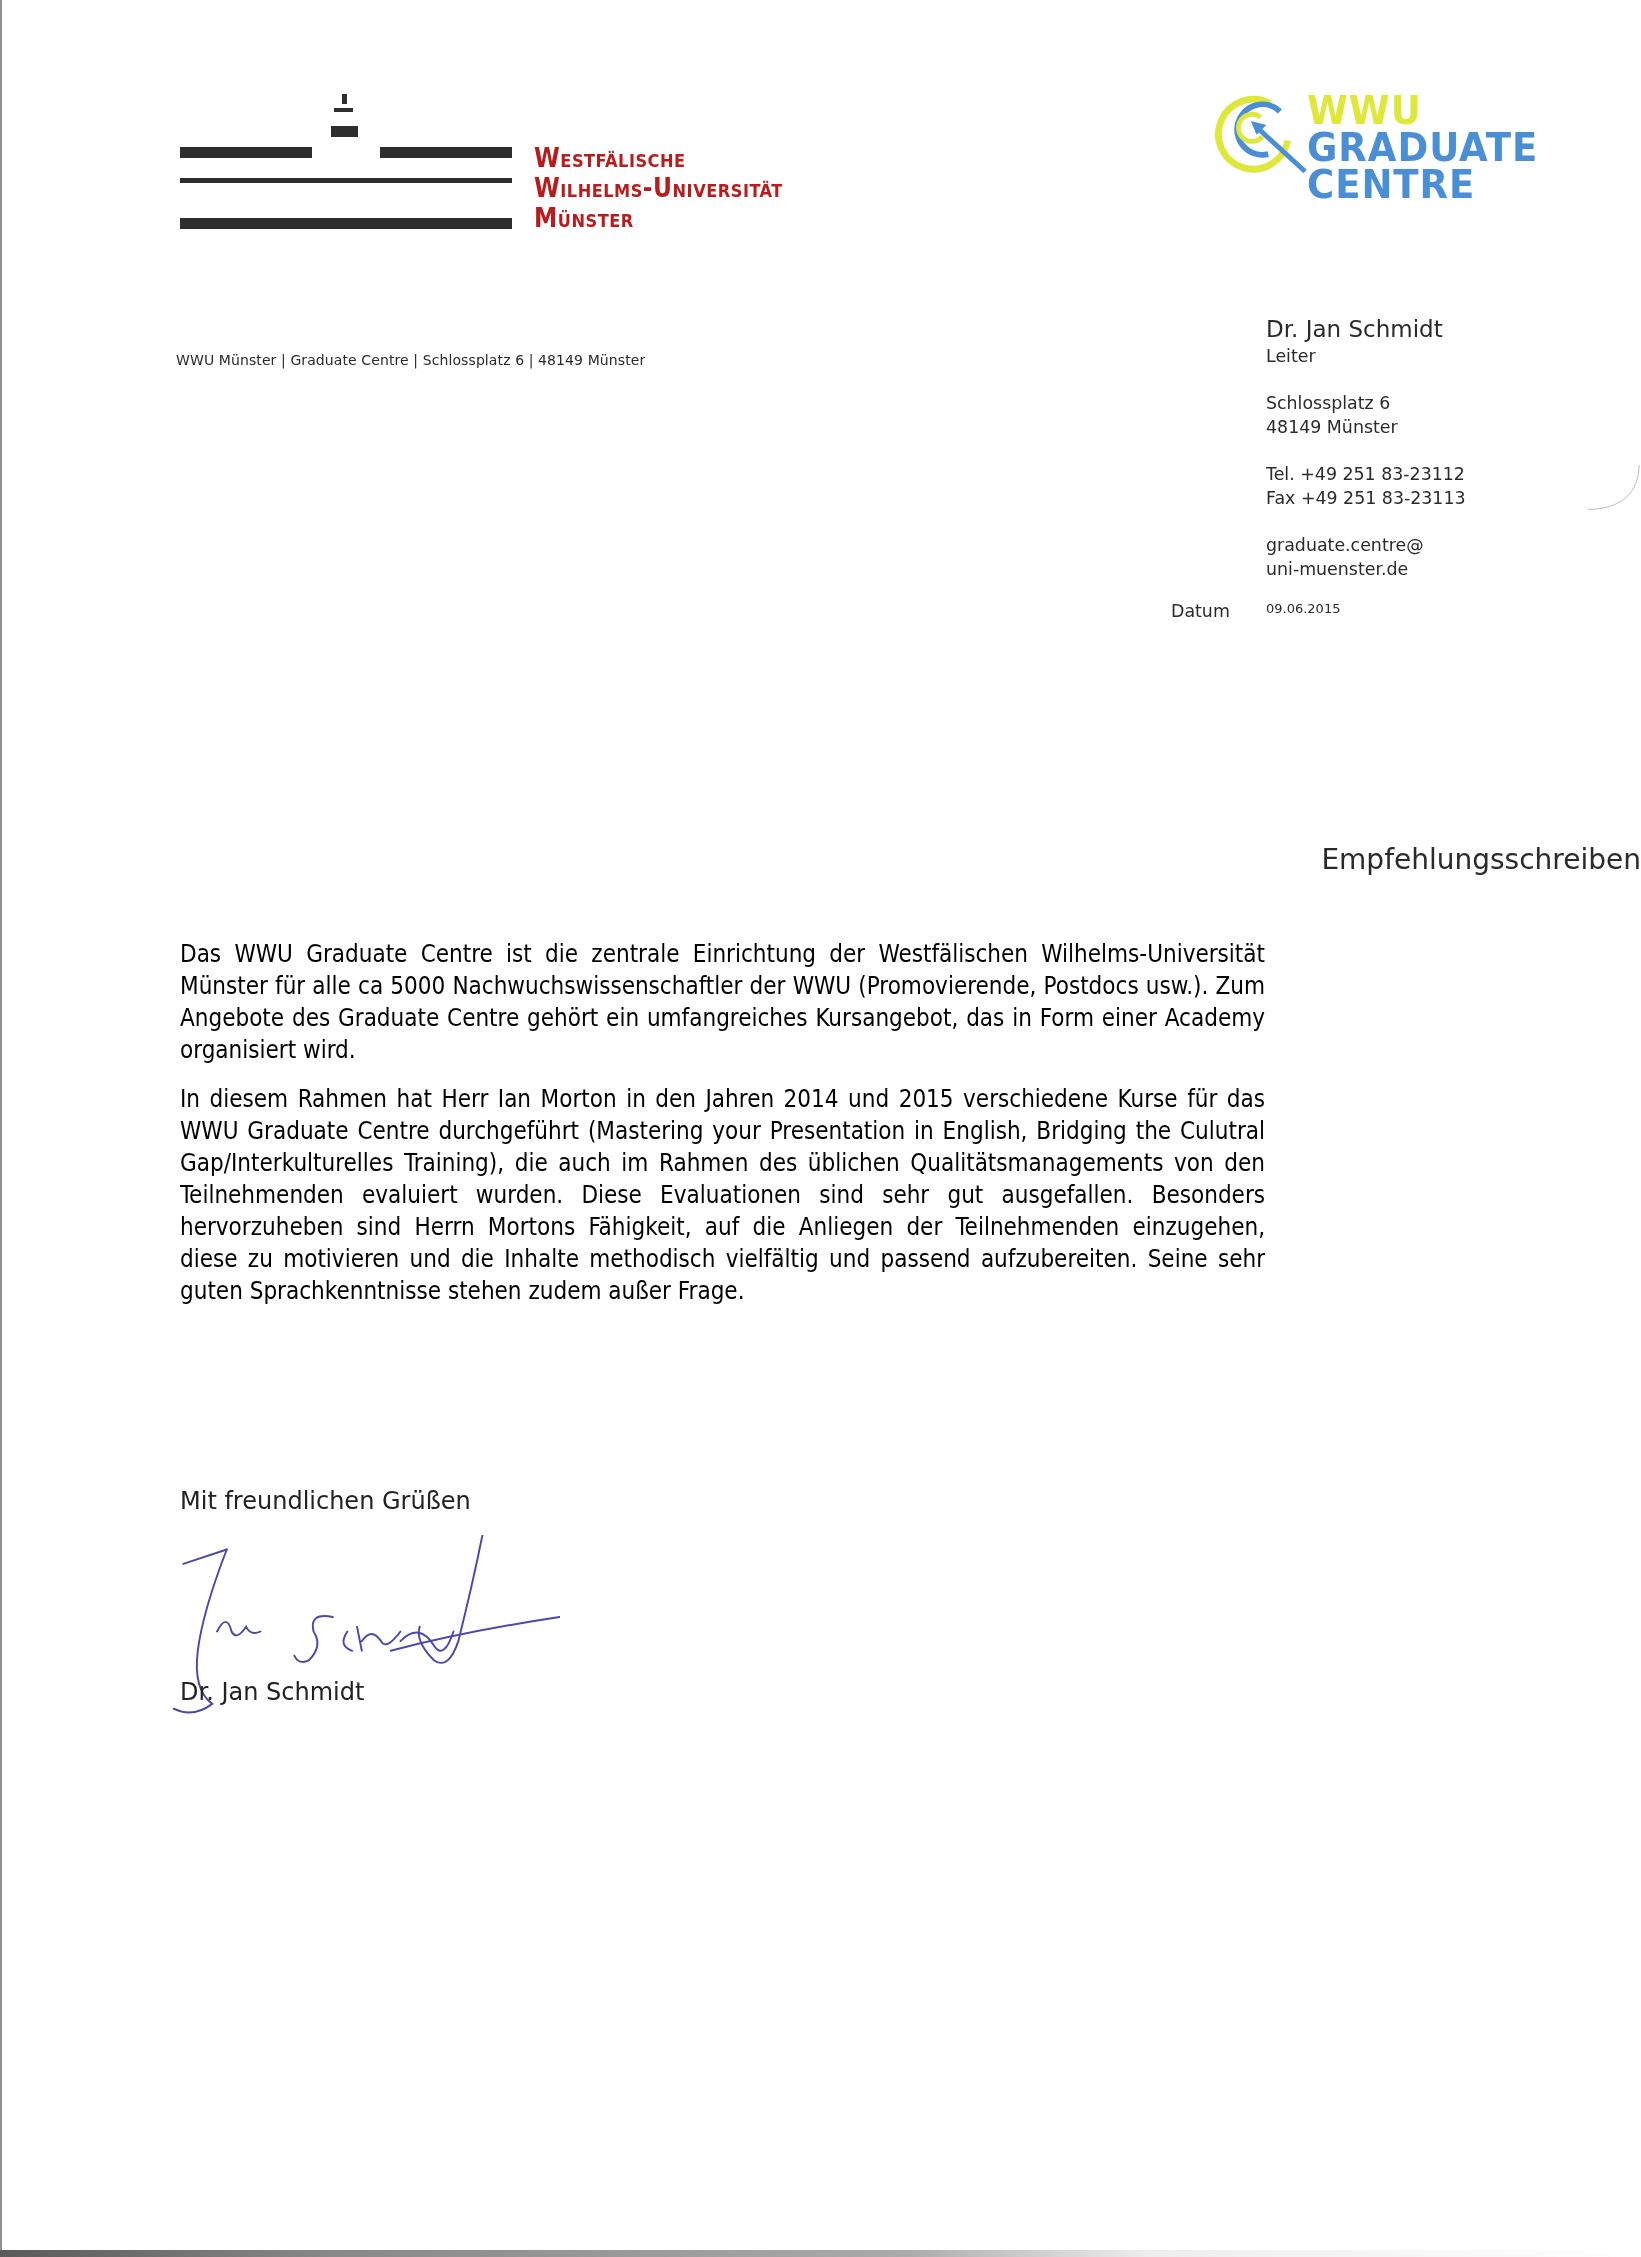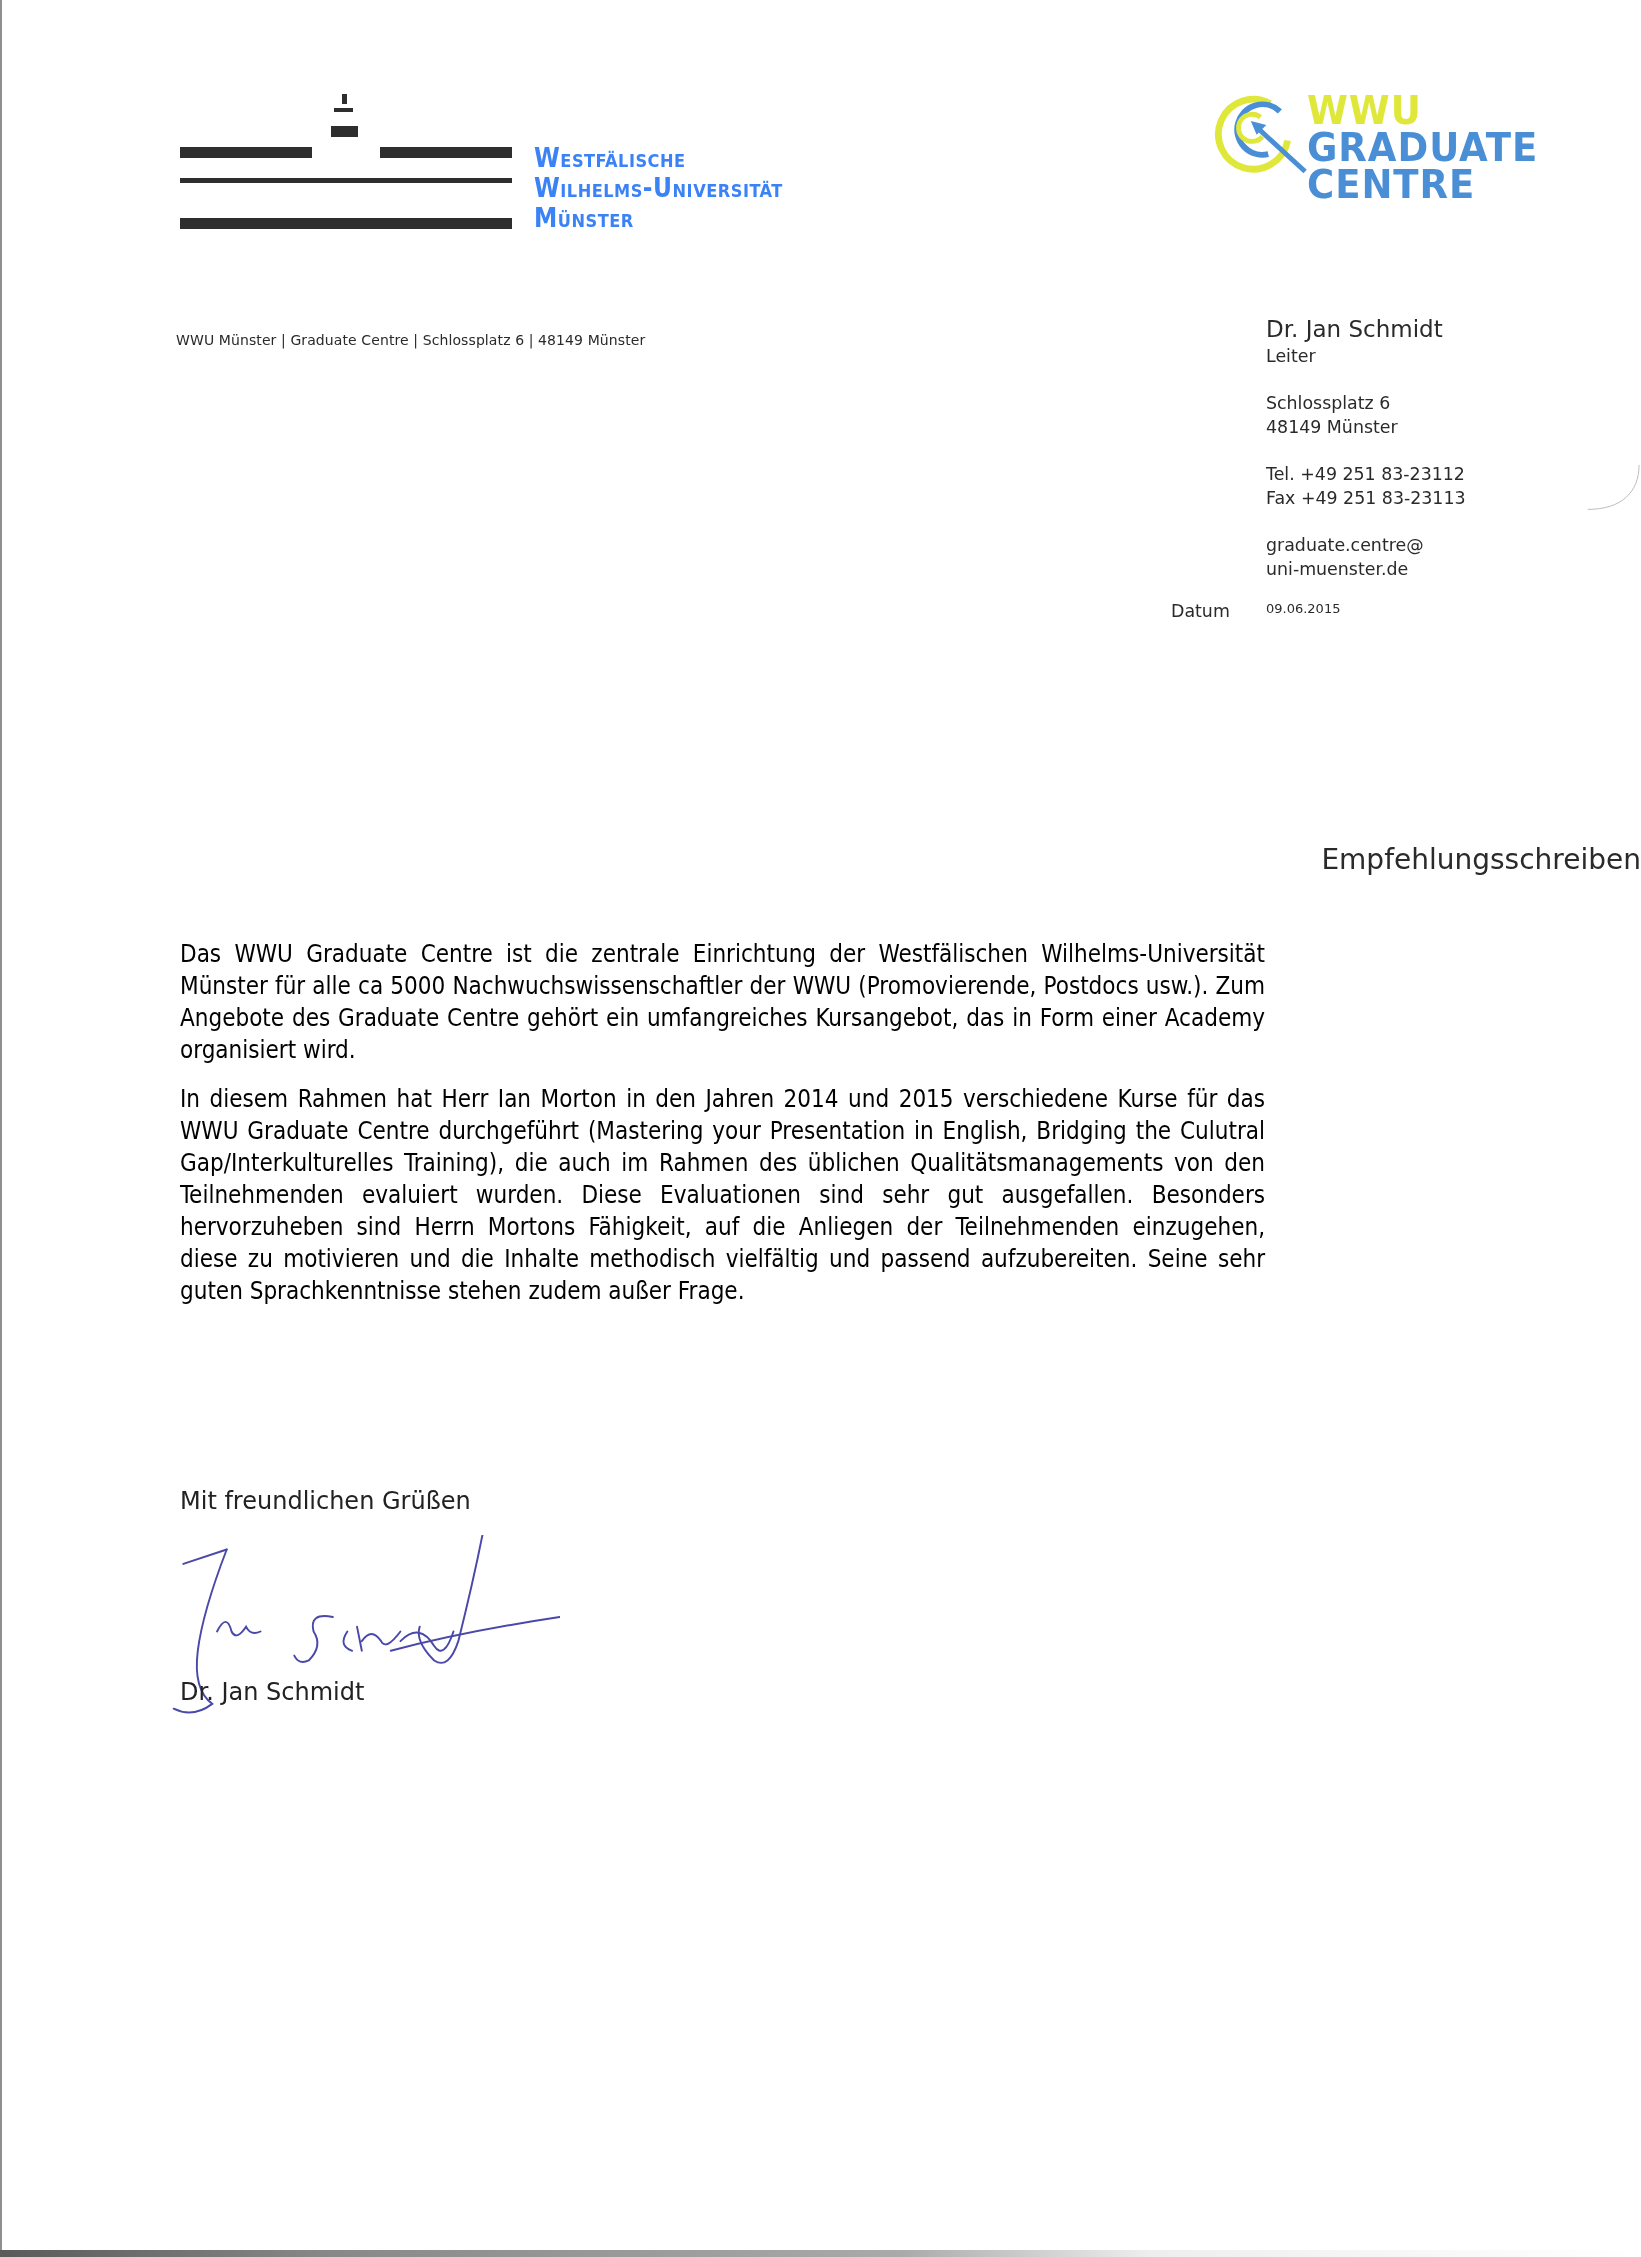--- a/index.html
+++ b/index.html
@@ -9,39 +9,39 @@
       color: #222222;
     }
     .abs { position: absolute; }
 
     
     .uni-logo { left: 180px; top: 92px; width: 328px; height: 145px; }
     .bar { position: absolute; background: #2e2e2e; }
     .uni-name {
       left: 534px; top: 143px;
       font-family: "DejaVu Sans Condensed", "DejaVu Sans", sans-serif;
-      font-weight: bold; color: #3b82f6; letter-spacing: 0.5px;
+      font-weight: bold; color: #b91c1c; letter-spacing: 0.5px;
       font-variant: small-caps; font-size: 26px; line-height: 30px;
     }
     .uni-name div { white-space: nowrap; }
 
     
     .gc-logo { left: 1212px; top: 92px; width: 348px; height: 145px; }
     .gc-text {
       position: absolute; left: 95px; top: 0px;
       font-family: "DejaVu Sans", sans-serif; font-weight: bold;
       font-size: 39px; line-height: 37px; letter-spacing: 1px;
       transform: scaleX(0.95); transform-origin: left top;
     }
     .gc-wwu { color: #dfe83a; }
     .gc-blue { color: #4a8fd6; }
 
     
     .sender-line {
-      left: 176px; top: 332px; font-size: 14px; color: #2a2a2a;
+      left: 176px; top: 352px; font-size: 14px; color: #2a2a2a;
       white-space: nowrap; letter-spacing: 0.1px;
     }
 
     
     .contact { left: 1266px; top: 315px; font-size: 17.4px; line-height: 24px; color: #2a2a2a; }
     .contact .name { font-size: 23px; line-height: 29px; }
     .contact .gap { height: 23px; }
     .datum-label { left: 1171px; top: 601px; font-size: 17.4px; color: #2a2a2a; }
     .datum-value { left: 1266px; top: 601px; font-size: 13px; color: #2a2a2a; }
 

